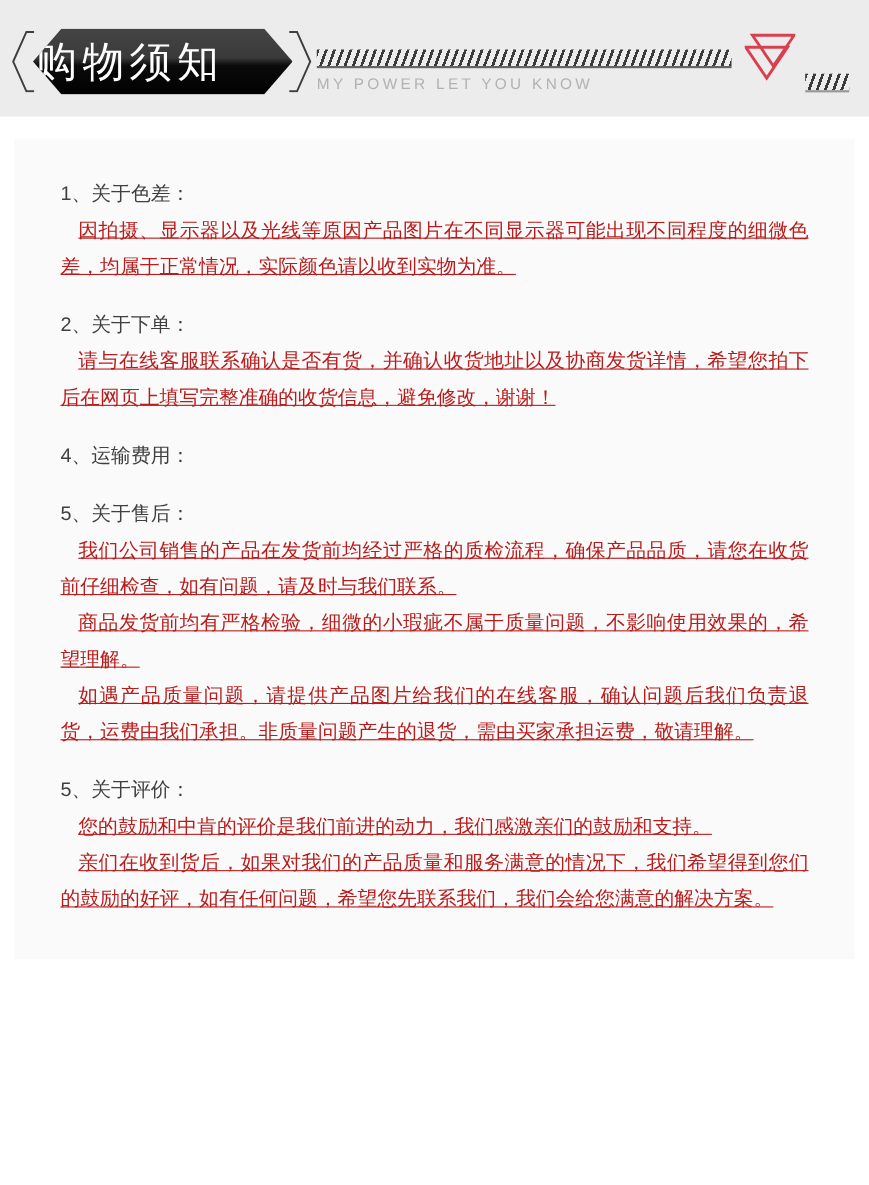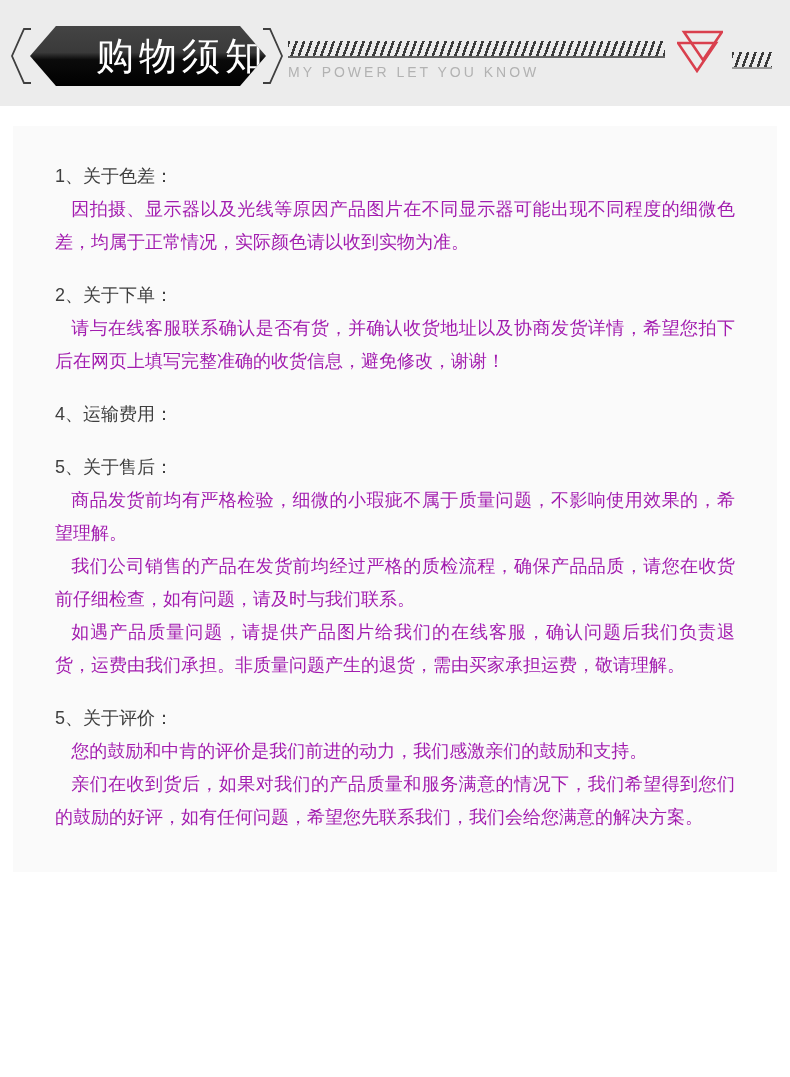--- a/index.html
+++ b/index.html
@@ -25,42 +25,42 @@
     width: 236px;
     height: 60px;
   }
   .badge {
     position: absolute;
     inset: 0;
     background: linear-gradient(180deg, #444444 0%, #3a3a3a 44%, #0b0b0b 56%, #000000 100%);
     clip-path: polygon(11% 0, 89% 0, 100% 50%, 89% 100%, 11% 100%, 0 50%);
     display: flex;
     align-items: center;
-    justify-content: flex-end;
+    justify-content: flex-start;
   }
   .badge span {
     color: #ffffff;
     font-size: 38px;
     font-weight: 500;
     letter-spacing: 5px;
     white-space: nowrap;
     transform: translateX(2px);
   }
   .chev { position: absolute; top: 2px; }
   .chev.left  { left: -20px; }
   .chev.right { right: -18px; }
 
   
   .deco {
     position: absolute;
     left: 288px;
     right: 18px;
     top: 36px;
     display: flex;
-    align-items: center;
+    align-items: flex-end;
   }
   .stripes-block { flex: 1 1 auto; }
   .stripes {
     height: 17px;
     background: repeating-linear-gradient(110deg, #3a3a3a 0 2.5px, transparent 2.5px 7px);
     border-bottom: 2px solid #666666;
   }
   .subtitle {
     margin-top: 6px;
     color: #b2b2b2;
@@ -84,24 +84,25 @@
   }
   .notice-section + .notice-section { margin-top: 20px; }
   .sec-heading {
     font-size: 18px;
     font-weight: 400;
     color: #3f3f3f;
     line-height: 33px;
   }
   .sec-para {
     font-size: 18px;
-    color: #a21caf;
+    color: #b91c1c;
     line-height: 33px;
     text-indent: 0.9em;
     text-align: justify;
+    text-decoration: underline;
   }
 </style>
 </head>
 <body>
 
 <div class="page">
 
   <header class="band">
 
     <div class="badge-wrap">
@@ -138,22 +139,22 @@
         </section>
         <section class="notice-section">
           <h2 class="sec-heading">2、关于下单：</h2>
           <p class="sec-para">请与在线客服联系确认是否有货，并确认收货地址以及协商发货详情，希望您拍下后在网页上填写完整准确的收货信息，避免修改，谢谢！</p>
         </section>
         <section class="notice-section">
           <h2 class="sec-heading">4、运输费用：</h2>
         </section>
         <section class="notice-section">
           <h2 class="sec-heading">5、关于售后：</h2>
+          <p class="sec-para">我们公司销售的产品在发货前均经过严格的质检流程，确保产品品质，请您在收货前仔细检查，如有问题，请及时与我们联系。</p>
           <p class="sec-para">商品发货前均有严格检验，细微的小瑕疵不属于质量问题，不影响使用效果的，希望理解。</p>
-          <p class="sec-para">我们公司销售的产品在发货前均经过严格的质检流程，确保产品品质，请您在收货前仔细检查，如有问题，请及时与我们联系。</p>
           <p class="sec-para">如遇产品质量问题，请提供产品图片给我们的在线客服，确认问题后我们负责退货，运费由我们承担。非质量问题产生的退货，需由买家承担运费，敬请理解。</p>
         </section>
         <section class="notice-section">
           <h2 class="sec-heading">5、关于评价：</h2>
           <p class="sec-para">您的鼓励和中肯的评价是我们前进的动力，我们感激亲们的鼓励和支持。</p>
           <p class="sec-para">亲们在收到货后，如果对我们的产品质量和服务满意的情况下，我们希望得到您们的鼓励的好评，如有任何问题，希望您先联系我们，我们会给您满意的解决方案。</p>
         </section>
       </div>
   </main>
 

